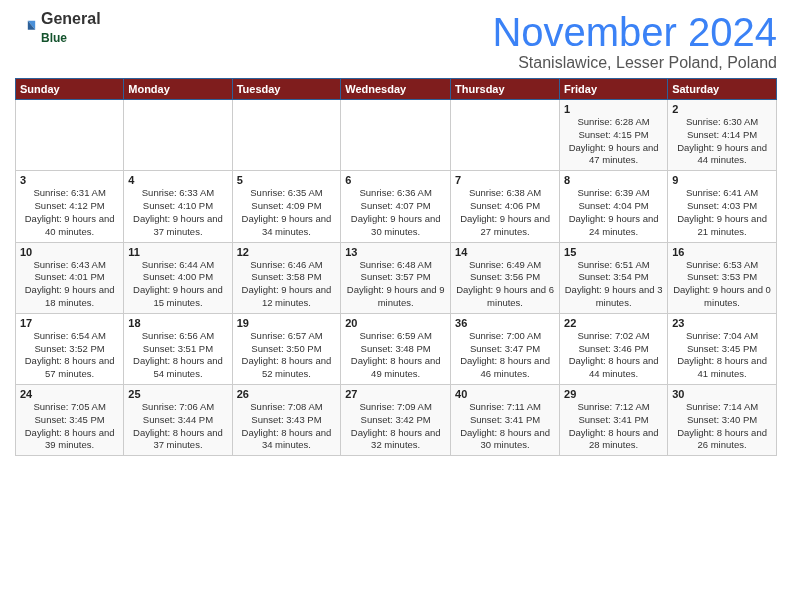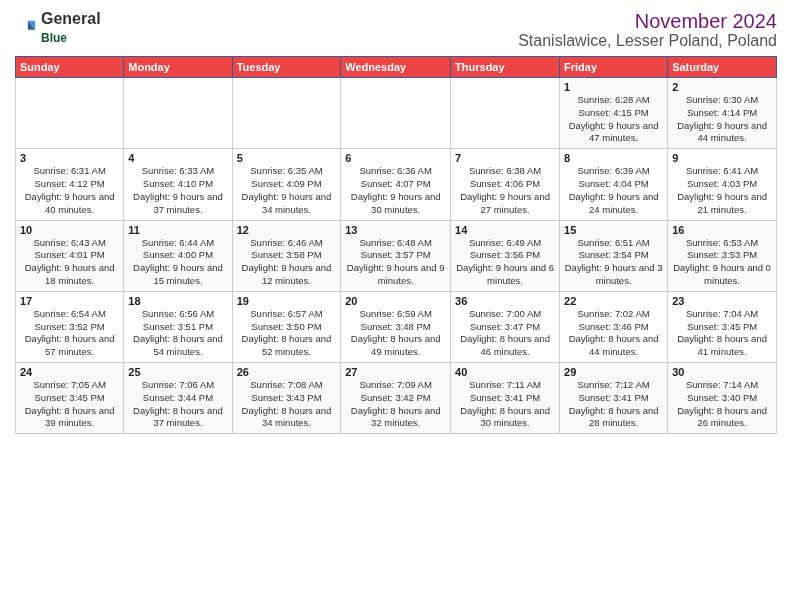--- a/index.html
+++ b/index.html
@@ -27,36 +27,36 @@
       gap: 4px;
     }
     .logo-icon {
       width: 22px;
       height: 22px;
     }
     .title-block {
       text-align: right;
     }
     .month-title {
-      font-size: 20px;
+      font-size: 40px;
       font-weight: normal;
-      color: #701a75;
+      color: #3b82f6;
       line-height: 1.1;
     }
     .subtitle {
       font-size: 16px;
       color: #555;
     }
     .calendar {
       width: 100%;
       border-collapse: collapse;
       font-size: 10px;
     }
     .calendar thead th {
-      background: #ef4444;
+      background: #7f1d1d;
       color: #fff;
       padding: 4px 4px;
       text-align: left;
       font-size: 11px;
       font-weight: bold;
       border: 1px solid #2d6099;
     }
     .calendar tbody td {
       border: 1px solid #ccc;
       vertical-align: top;

